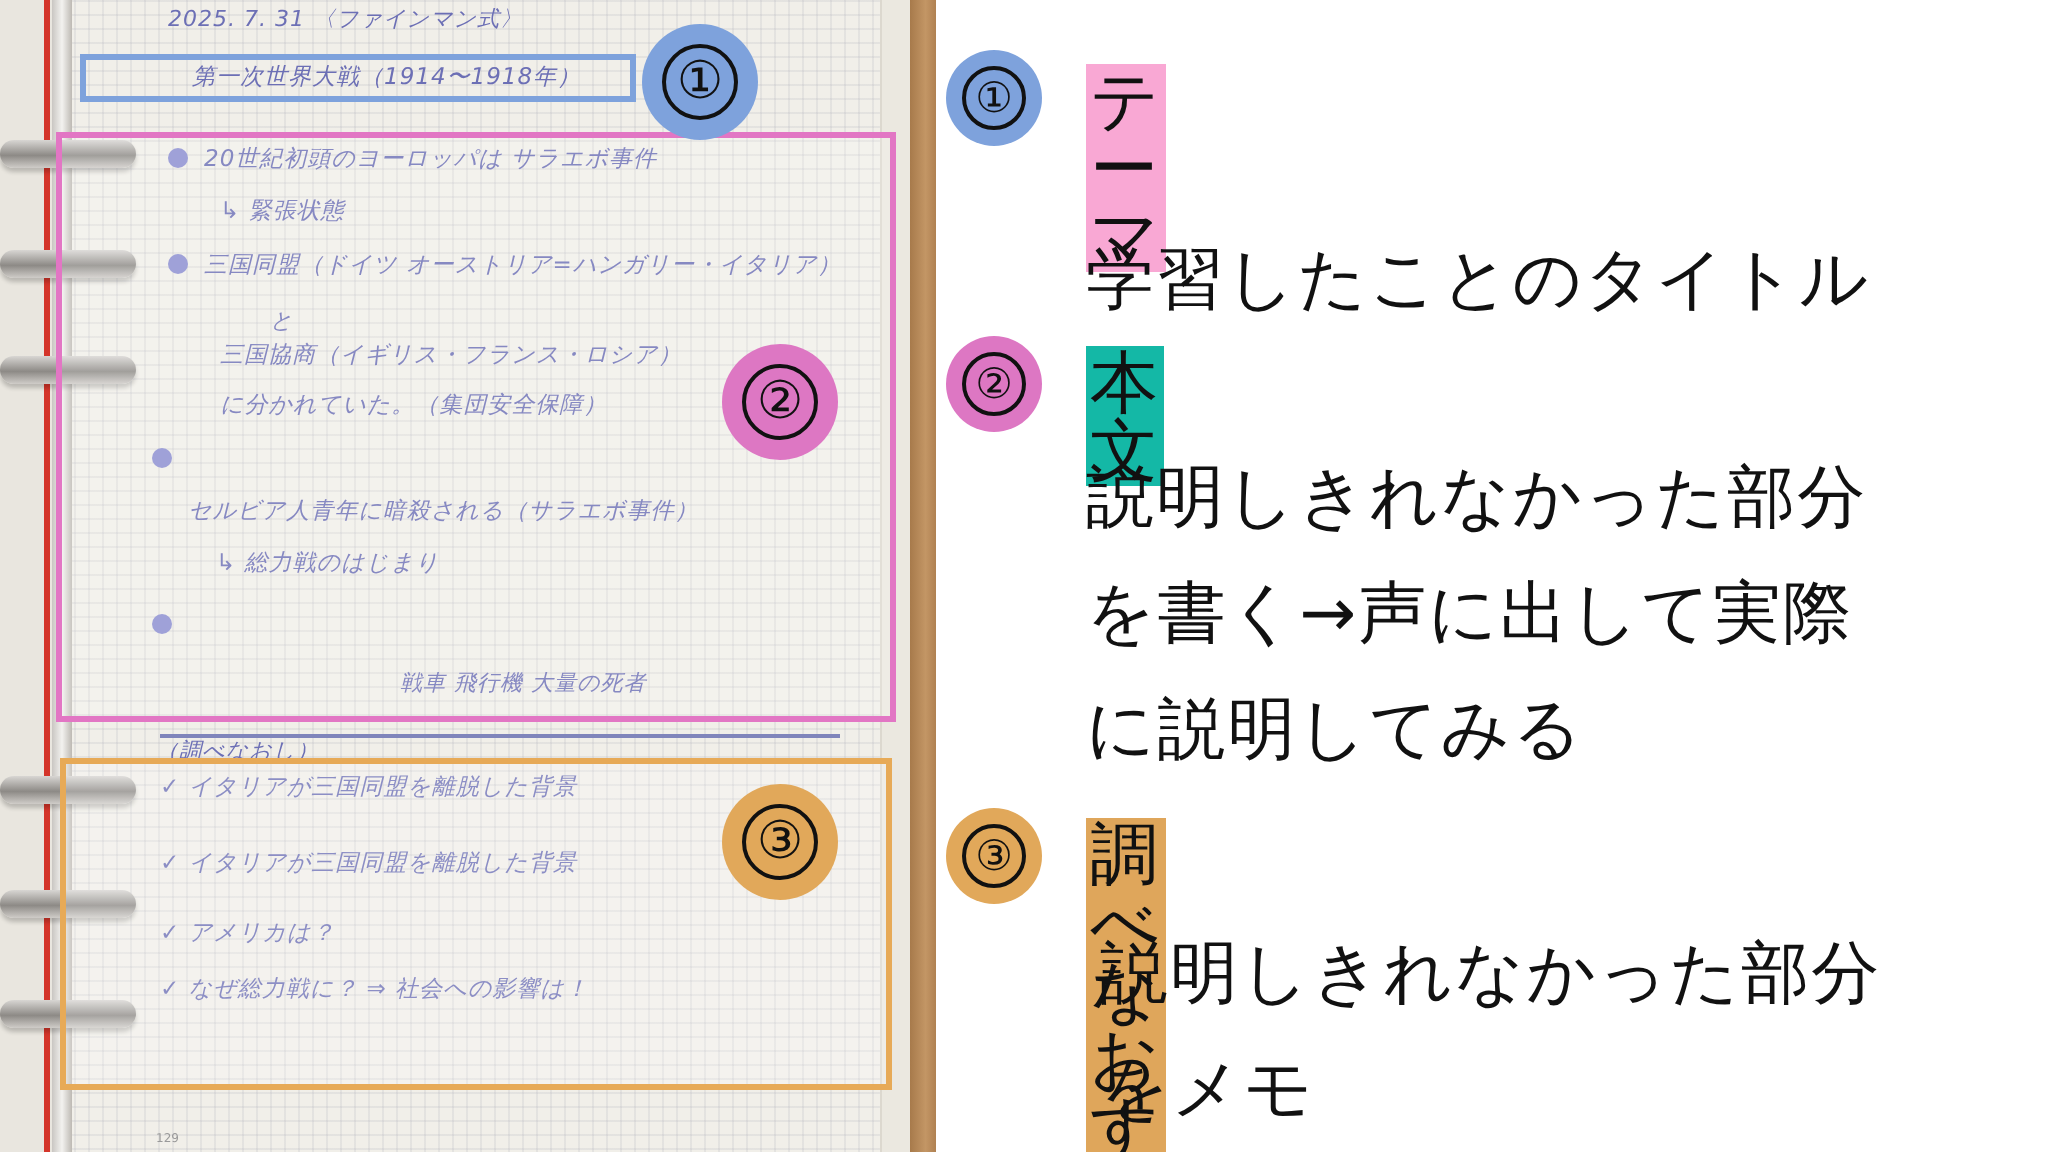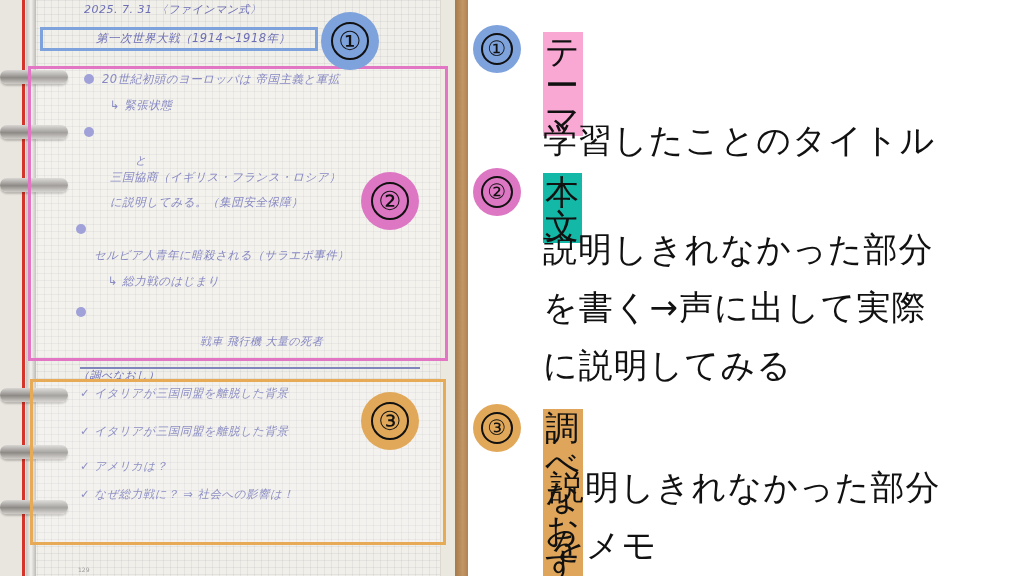--- a/index.html
+++ b/index.html
@@ -111,26 +111,26 @@
   <div class="ring" style="top:70px"></div>
   <div class="ring" style="top:125px"></div>
   <div class="ring" style="top:178px"></div>
   <div class="ring" style="top:388px"></div>
   <div class="ring" style="top:445px"></div>
   <div class="ring" style="top:500px"></div>
 
   <div class="hw small" style="left:84px; top:2px;">2025. 7. 31 〈ファインマン式〉</div>
   <div class="hw" style="left:96px; top:31px;">第一次世界大戦（1914〜1918年）</div>
 
-  <div class="hw" style="left:84px; top:72px;"><span class="bullet"></span><span>20世紀初頭のヨーロッパは 帝国主義と軍拡</span></div>
+  <div class="hw" style="left:84px; top:72px;"><span class="bullet"></span><span>20世紀初頭のヨーロッパは サラエボ事件</span></div>
   <div class="hw" style="left:110px; top:98px;">↳ 緊張状態</div>
-  <div class="hw" style="left:84px; top:125px;"><span class="bullet"></span></div>
+  <div class="hw" style="left:84px; top:125px;"><span class="bullet"></span><span>三国同盟（ドイツ オーストリア=ハンガリー・イタリア）</span></div>
   <div class="hw small" style="left:135px; top:153px;">と</div>
   <div class="hw" style="left:110px; top:170px;">三国協商（イギリス・フランス・ロシア）</div>
-  <div class="hw" style="left:110px; top:195px;">に説明してみる。（集団安全保障）</div>
+  <div class="hw" style="left:110px; top:195px;">に分かれていた。（集団安全保障）</div>
   <div class="hw" style="left:76px; top:222px;"><span class="bullet"></span></div>
   <div class="hw" style="left:94px; top:248px;">セルビア人青年に暗殺される（サラエボ事件）</div>
   <div class="hw" style="left:108px; top:274px;">↳ 総力戦のはじまり</div>
   <div class="hw" style="left:76px; top:305px;"><span class="bullet"></span></div>
   <div class="hw small" style="left:200px; top:334px;">戦車  飛行機          大量の死者</div>
 
   <div class="pen-line"></div>
 
   <div class="hw small" style="left:78px; top:368px;">（調べなおし）</div>
   <div class="hw" style="left:80px; top:386px;">✓ イタリアが三国同盟を離脱した背景</div>

